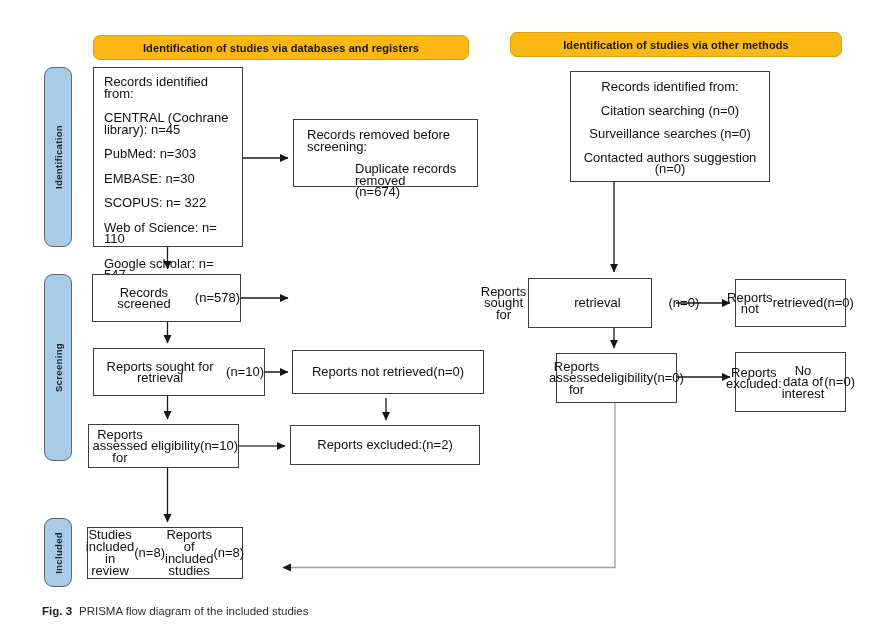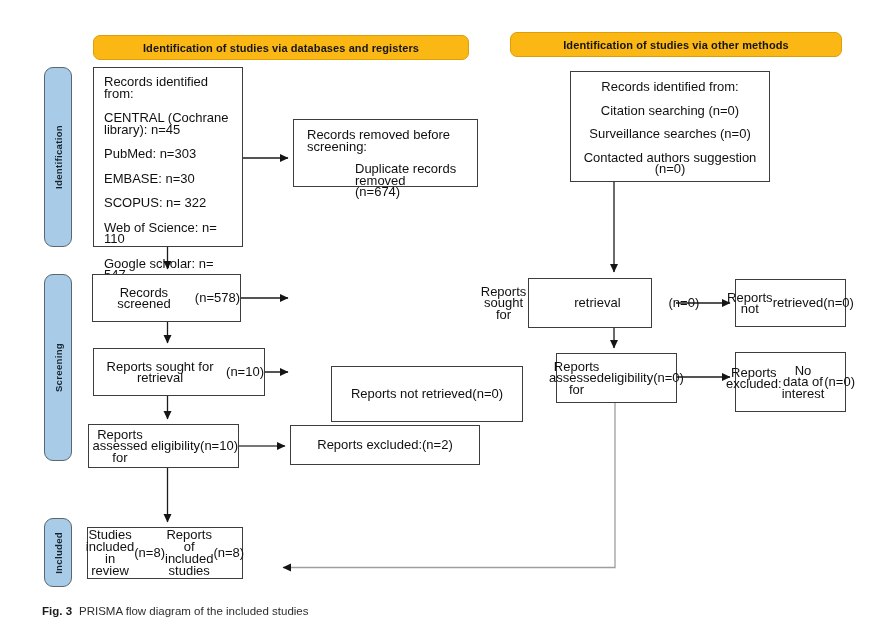--- a/index.html
+++ b/index.html
@@ -106,21 +106,21 @@
     <p>Records screened</p>
     <p>(n=578)</p>
   </div>
 
 
   <div class="box ctr" style="left:93px;top:348px;width:172px;height:48px;">
     <p>Reports sought for retrieval</p>
     <p>(n=10)</p>
   </div>
 
-  <div class="box ctr" style="left:292px;top:366px;width:192px;height:56px;margin-left:39px;">
+  <div class="box ctr" style="left:292px;top:350px;width:192px;height:44px;">
     <p>Reports not retrieved</p>
     <p>(n=0)</p>
   </div>
 
   <div class="box ctr" style="left:88px;top:424px;width:151px;height:44px;">
     <p>Reports assessed for</p>
     <p>eligibility</p>
     <p>(n=10)</p>
   </div>
 

